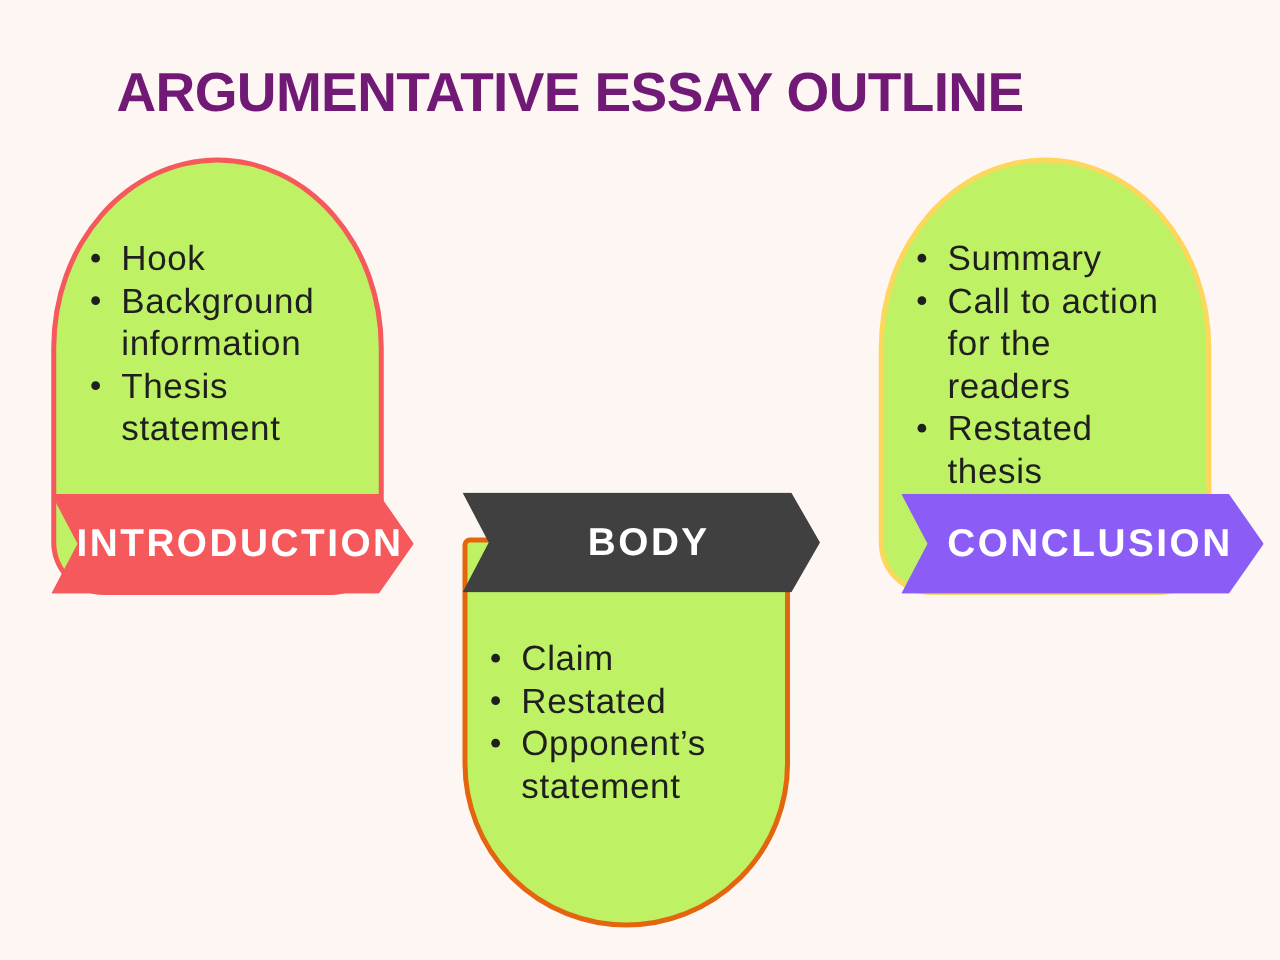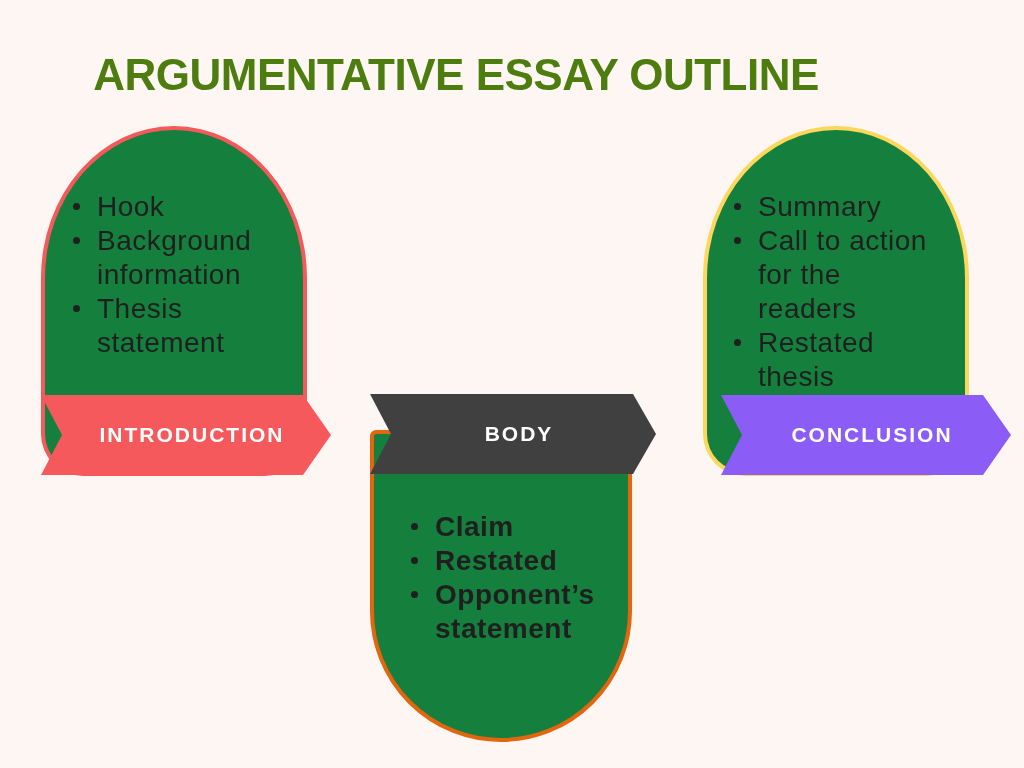--- a/index.html
+++ b/index.html
@@ -5,55 +5,55 @@
   html,body{margin:0;padding:0;}
   body{
     width:1024px;height:768px;position:relative;overflow:hidden;
     background:#FDF6F3;
     font-family:"Liberation Sans", sans-serif;
   }
   .title{
     position:absolute;left:0;top:50px;width:912px;
     text-align:center;
     font-size:44px;font-weight:800;letter-spacing:-0.5px;
-    color:#4d7c0f;
+    color:#701a75;
   }
   
   .arch{
-    position:absolute;background:#15803d;box-sizing:border-box;z-index:1;
+    position:absolute;background:#bef264;box-sizing:border-box;z-index:1;
   }
   .arch.dome{
     width:266px;height:350px;top:126px;
     border-radius:133px 133px 42px 42px / 152px 152px 42px 42px;
   }
   .arch-intro{left:41px;border:4px solid #F5595B;}
   .arch-conclusion{left:703px;border:4px solid #FCD75B;}
   .arch-body{
     left:370px;top:430px;width:262px;height:312px;
     border:4px solid #E3650E;
     border-radius:6px 6px 131px 131px / 6px 6px 131px 131px;
   }
   
   ul.points{
     list-style:none;margin:0;
     font-size:28px;line-height:34px;letter-spacing:0.5px;color:#1F1F1F;
   }
   .arch-intro ul.points{padding:60px 14px 0 26px;}
   .arch-conclusion ul.points{padding:60px 20px 0 25px;}
-  .arch-body ul.points{padding:76px 12px 0 35px;font-weight:bold;}
+  .arch-body ul.points{padding:76px 12px 0 17px;}
   ul.points li{position:relative;padding-left:26px;}
   ul.points li .dot{
     position:absolute;left:2px;top:13px;width:7px;height:7px;
     border-radius:50%;background:#1F1F1F;
   }
   
   .banner{
     position:absolute;top:395px;height:80px;z-index:3;
     display:flex;align-items:center;justify-content:center;
-    color:#ffffff;font-weight:700;font-size:21px;letter-spacing:2px;
+    color:#ffffff;font-weight:700;font-size:31px;letter-spacing:2px;
   }
   .banner-intro{
     left:41px;width:290px;background:#F5595B;padding-left:12px;box-sizing:border-box;
     clip-path:polygon(0 0,262px 0,100% 50%,262px 100%,0 100%,21px 50%);
   }
   .banner-body{
     left:370px;top:394px;width:286px;background:#404040;padding-left:12px;box-sizing:border-box;
     clip-path:polygon(0 0,263px 0,100% 50%,263px 100%,0 100%,21px 50%);
   }
   .banner-conclusion{

